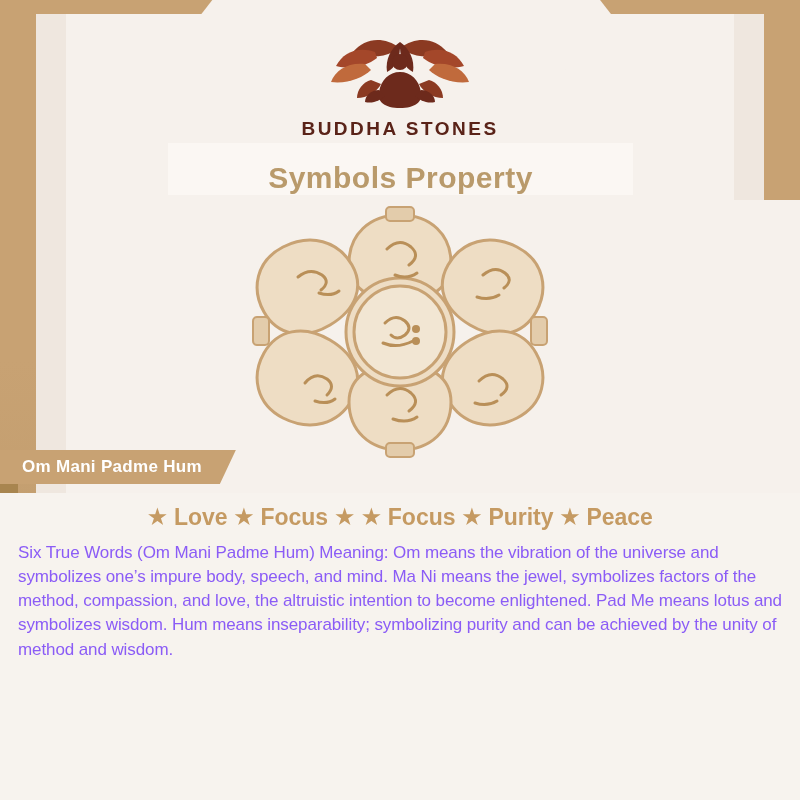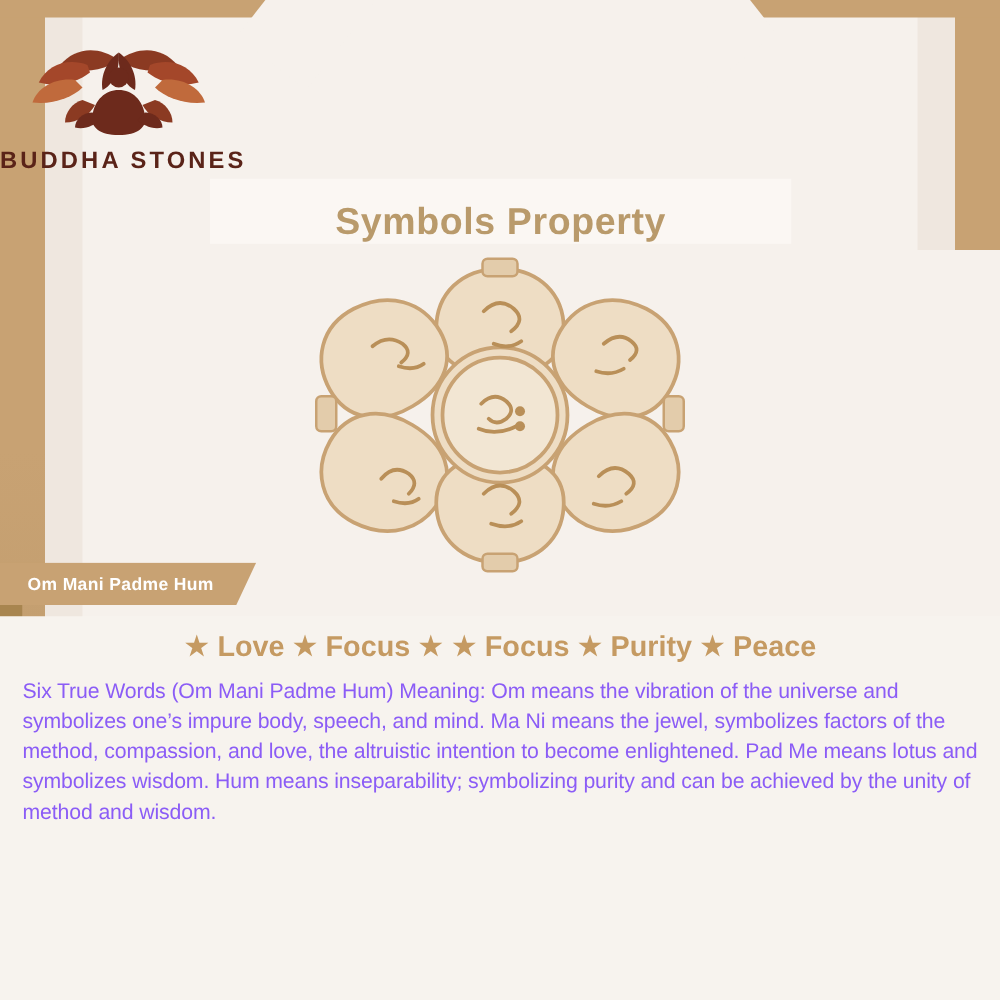--- a/index.html
+++ b/index.html
@@ -72,21 +72,21 @@
     width: 30px; height: 200px;
     background: #efe7df;
   }
 
   
   .logo-wrap {
     position: absolute;
     left: 0; right: 0; top: 18px;
     display: flex;
     flex-direction: column;
-    align-items: flex-start;
+    align-items: center;
   }
   .logo-mark {
     width: 190px;
     height: 96px;
   }
   .brand {
     margin-top: 4px;
     font-size: 19px;
     letter-spacing: 2.5px;
     font-weight: bold;
@@ -129,21 +129,21 @@
     position: absolute;
     left: 0;
     top: 450px;
     height: 34px;
     display: flex;
     align-items: center;
     padding-left: 22px;
     padding-right: 34px;
     background: #c8a273;
     color: #ffffff;
-    font-size: 14px;
+    font-size: 17px;
     font-weight: bold;
     letter-spacing: 0.3px;
     clip-path: polygon(0 0, 100% 0, calc(100% - 16px) 100%, 0 100%);
   }
   .ribbon-tail {
     position: absolute;
     left: 0;
     top: 484px;
     width: 18px;
     height: 14px;

